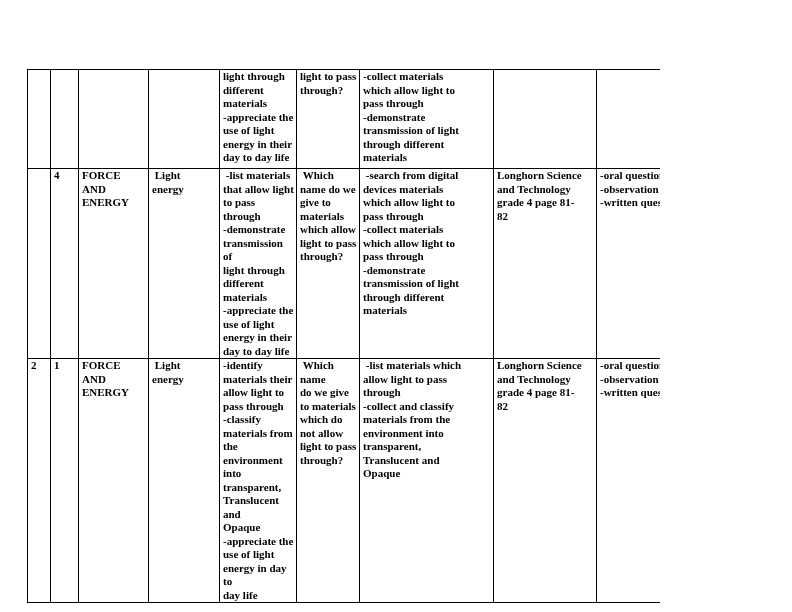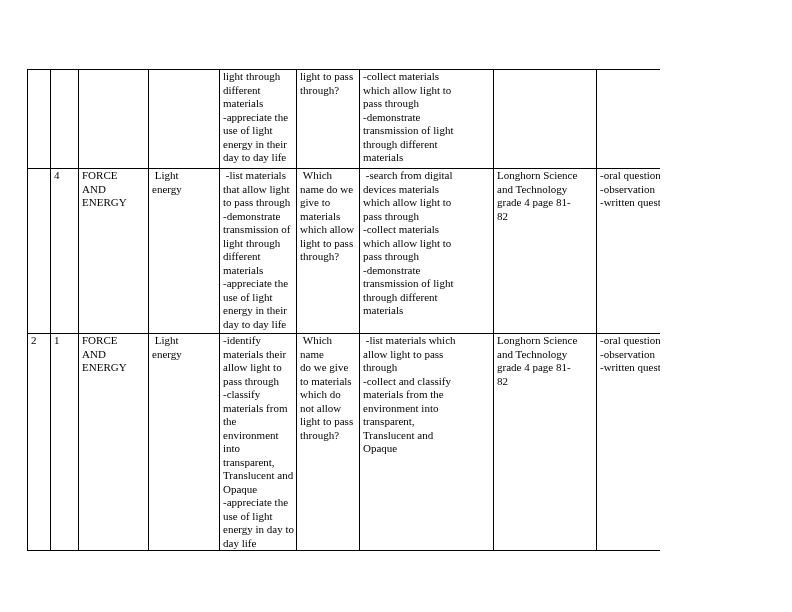--- a/index.html
+++ b/index.html
@@ -8,20 +8,21 @@
     background: #ffffff;
   }
   .page {
     position: relative;
     width: 660px;
     height: 612px;
     background: #ffffff;
     font-family: "Liberation Serif", serif;
     color: #000000;
     overflow: hidden;
+    font-weight: bold;
   }
   table.scheme {
     position: absolute;
     left: 27px;
     top: 69px;
     border-collapse: collapse;
     table-layout: fixed;
     width: 748px;
   }
   table.scheme td {

